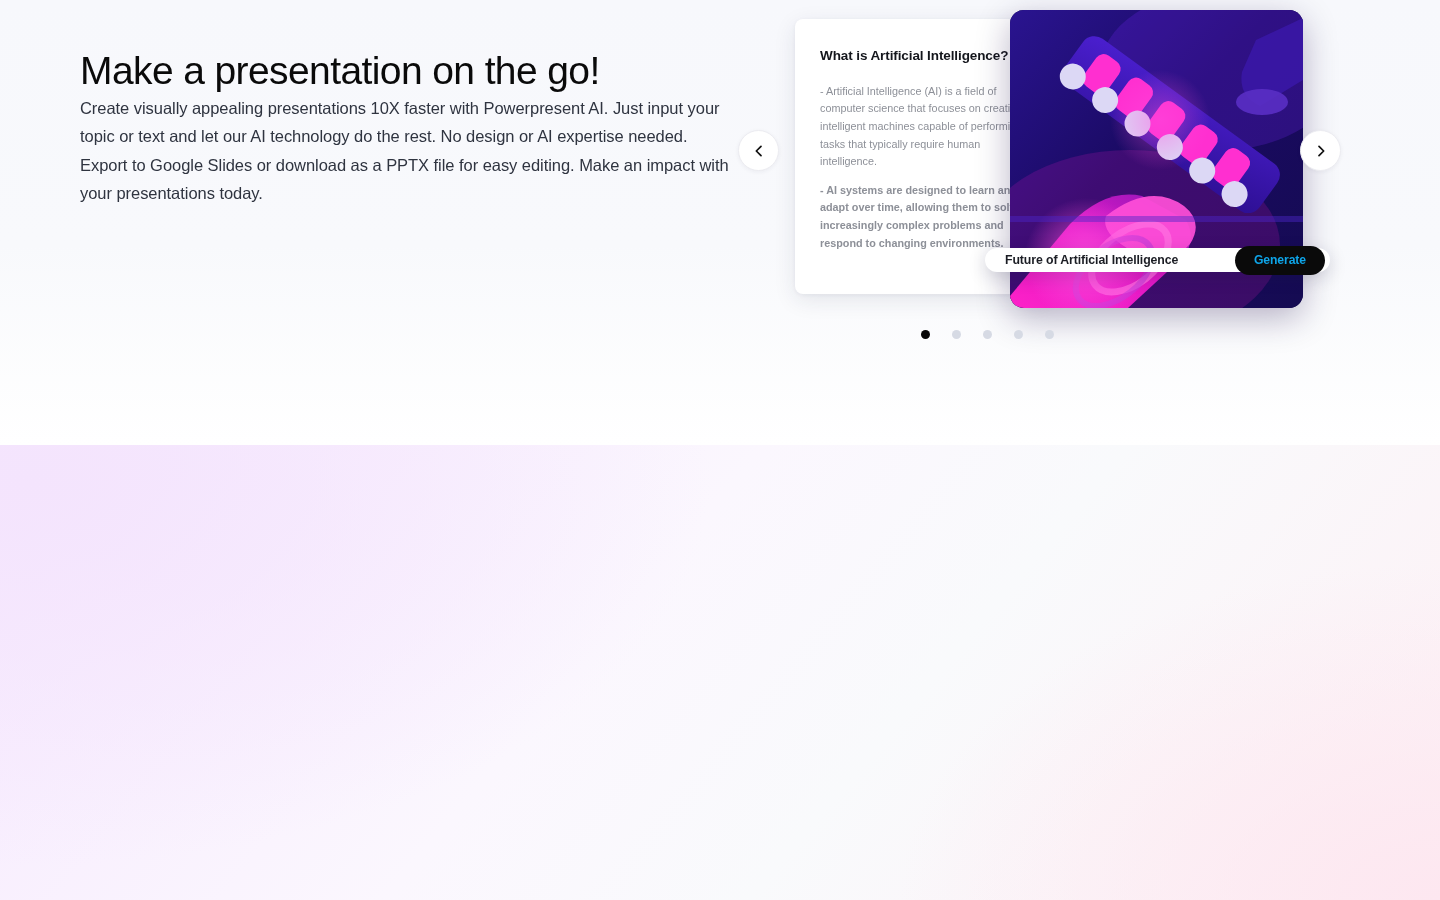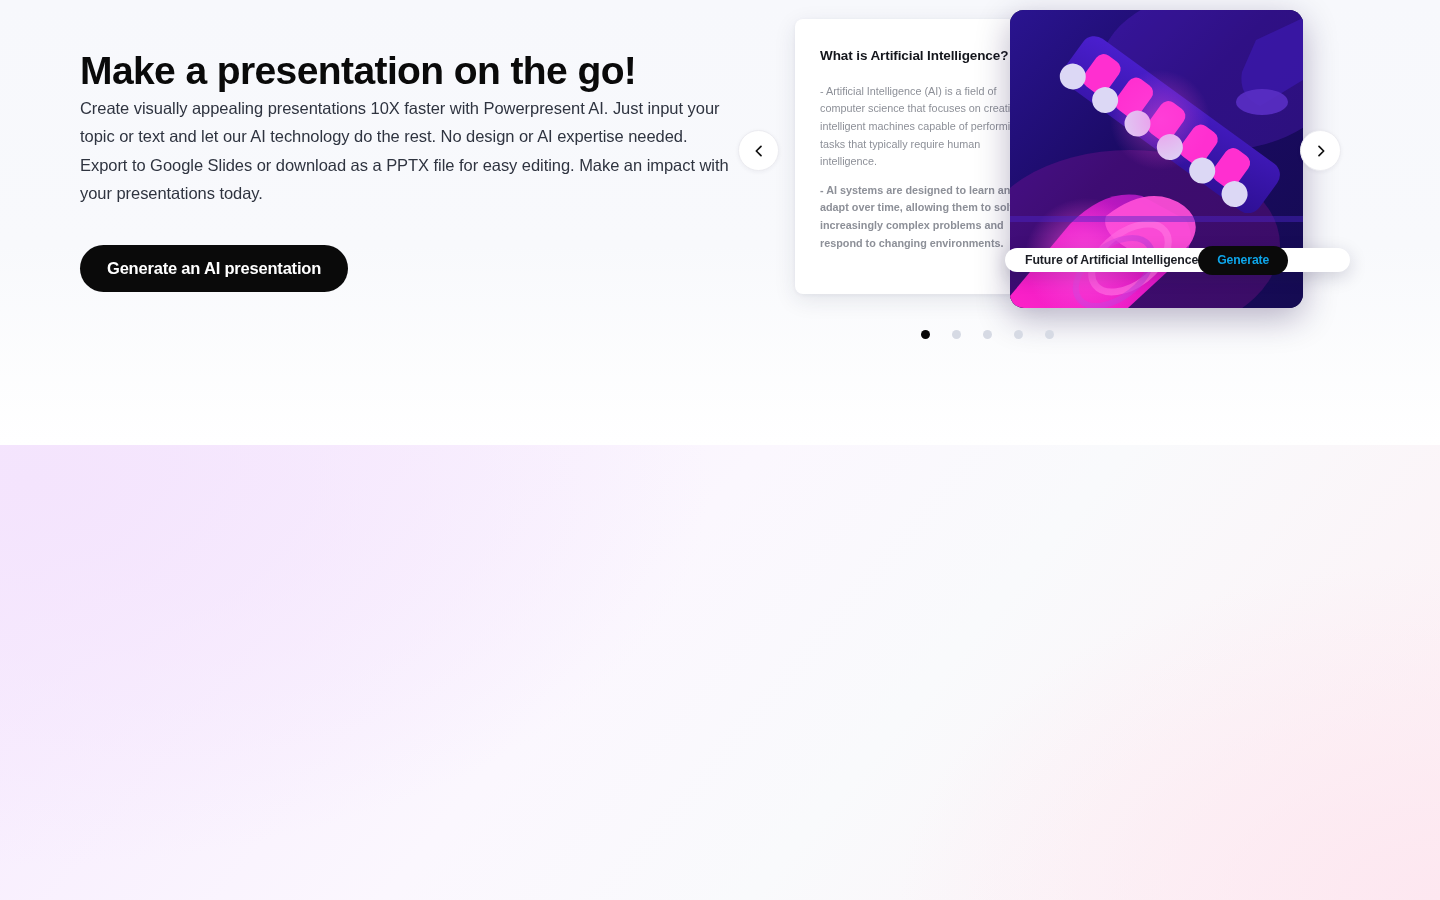--- a/index.html
+++ b/index.html
@@ -24,21 +24,21 @@
   .hero-left {
     position: absolute;
     left: 80px;
     top: 48px;
     width: 660px;
   }
 
   .hero-title {
     font-size: 39px;
     line-height: 1.18;
-    font-weight: 700;
+    font-weight: 400;
     letter-spacing: -0.6px;
     color: #0a0a0a;
   }
 
   .hero-desc {
     width: 652px;
     font-size: 16.5px;
     line-height: 1.72;
     color: #2f3440;
     letter-spacing: -0.05px;
@@ -120,29 +120,29 @@
     overflow: hidden;
     background: #120a4e;
     box-shadow: 0 10px 34px rgba(25, 10, 70, 0.30);
   }
 
   .robot-art { position: absolute; inset: 0; }
 
   
   .prompt-bar {
     position: absolute;
-    left: 240px;
+    left: 220px;
     top: 238px;
     width: 345px;
     height: 24px;
     background: #ffffff;
     border-radius: 20px;
     display: flex;
     align-items: center;
-    justify-content: flex-start;
+    justify-content: space-between;
     padding: 0 5px 0 20px;
     box-shadow: 0 5px 18px rgba(20, 20, 60, 0.18);
   }
 
   .prompt-text {
     font-size: 12.3px;
     font-weight: 700;
     color: #1b1d24;
     letter-spacing: -0.1px;
     white-space: nowrap;
@@ -212,21 +212,20 @@
   }
 </style>
 </head>
 <body>
 
 <section class="hero">
 
   <div class="hero-left">
     <h1 class="hero-title">Make a presentation on the go!</h1>
     <p class="hero-desc">Create visually appealing presentations 10X faster with Powerpresent AI. Just input your topic or text and let our AI technology do the rest. No design or AI expertise needed. Export to Google Slides or download as a PPTX file for easy editing. Make an impact with your presentations today.</p>
-    <button class="hero-cta">Generate an AI presentation</button>
   </div>
 
   <div class="carousel">
 
     <div class="slide-stage">
 
       <div class="slide-text-card">
         <div class="slide-heading">What is Artificial Intelligence?</div>
         <div class="slide-body">
           <p>- Artificial Intelligence (AI) is a field of computer science that focuses on creating intelligent machines capable of performing tasks that typically require human intelligence.</p>

